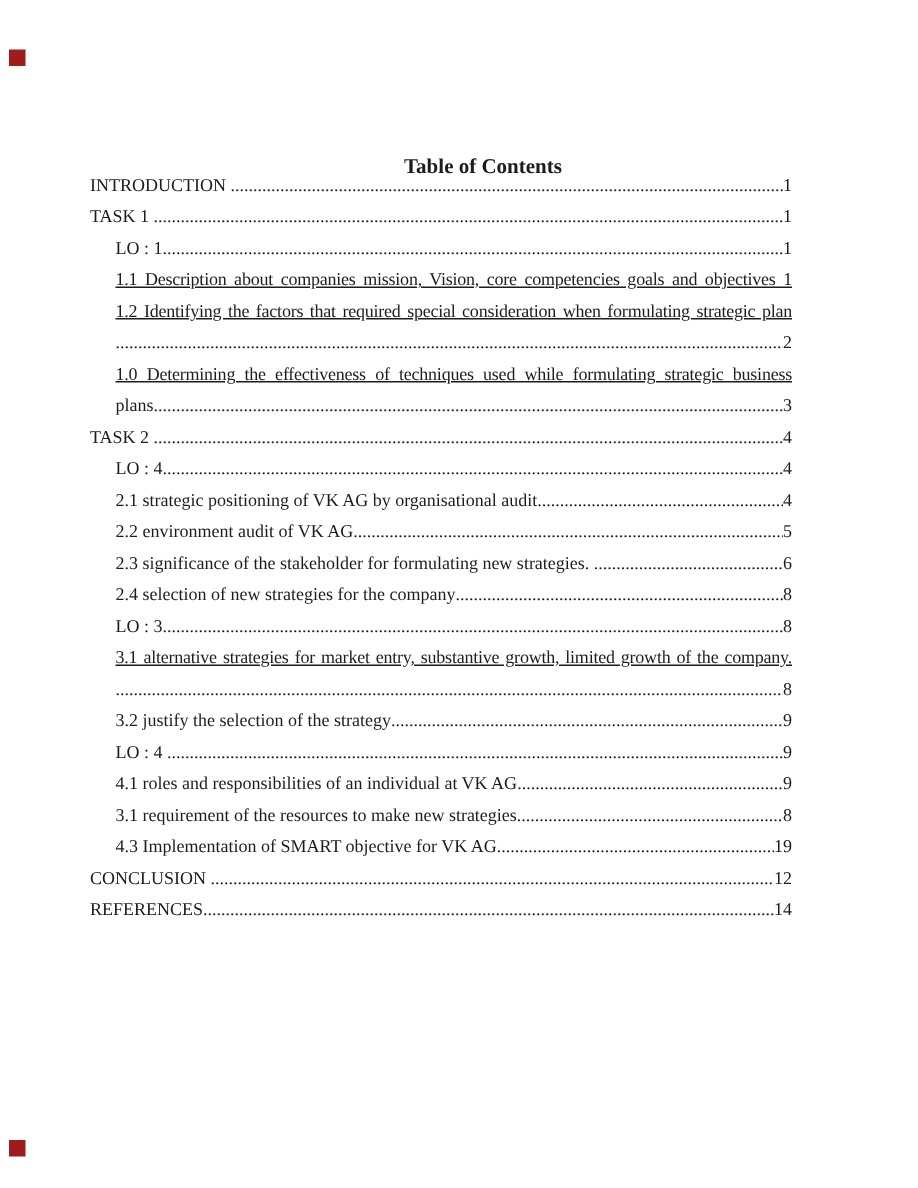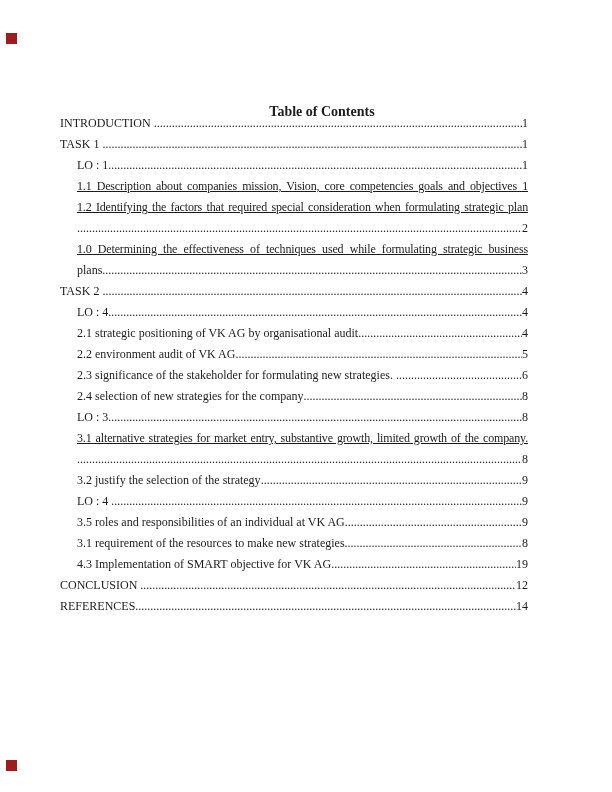--- a/index.html
+++ b/index.html
@@ -158,21 +158,21 @@
     <span class="t">3.2 justify the selection of the strategy</span>
     <span class="dots">............................................................................................................................................................................................................................................................................................................</span>
     <span class="pg">9</span>
   </div>
       <div class="row ind">
     <span class="t">LO : 4 </span>
     <span class="dots">............................................................................................................................................................................................................................................................................................................</span>
     <span class="pg">9</span>
   </div>
       <div class="row ind">
-    <span class="t">3.5 roles and responsibilities of an individual at VK AG</span>
+    <span class="t">4.1 roles and responsibilities of an individual at VK AG</span>
     <span class="dots">............................................................................................................................................................................................................................................................................................................</span>
     <span class="pg">9</span>
   </div>
       <div class="row ind">
     <span class="t">3.1 requirement of the resources to make new strategies</span>
     <span class="dots">............................................................................................................................................................................................................................................................................................................</span>
     <span class="pg">8</span>
   </div>
       <div class="row ind">
     <span class="t">4.3 Implementation of SMART objective for VK AG</span>

